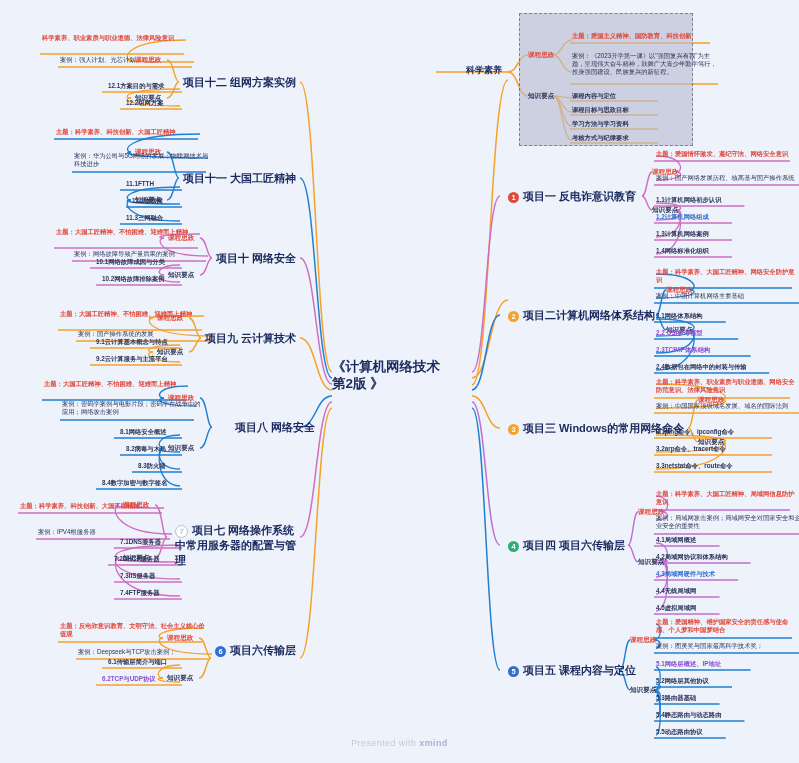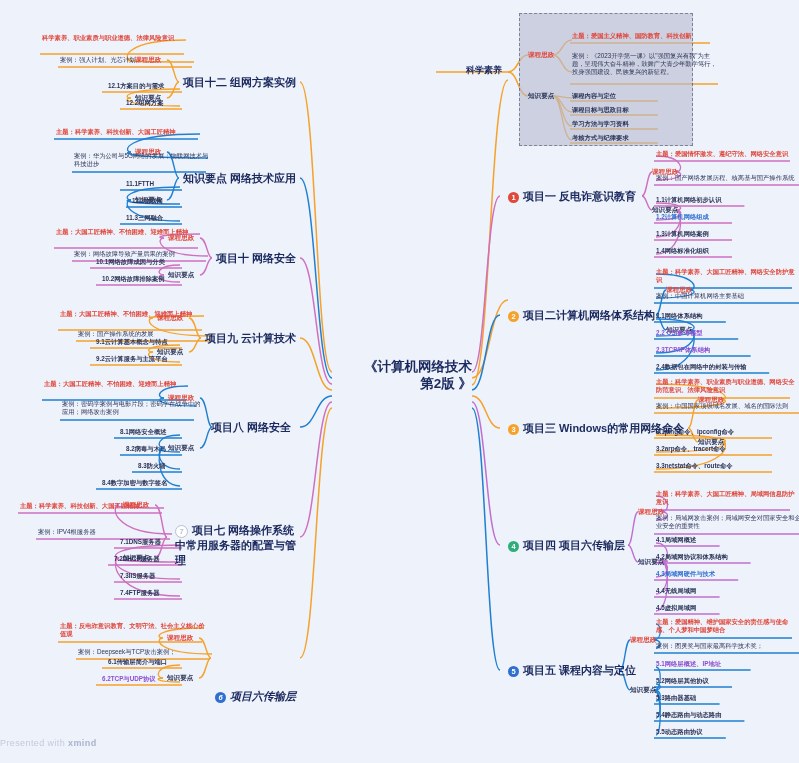--- a/index.html
+++ b/index.html
@@ -10,21 +10,21 @@
     position:relative;overflow:hidden;
   }
   #canvas{position:absolute;left:0;top:0;width:799px;height:763px;}
   svg.links{position:absolute;left:0;top:0;width:799px;height:763px;pointer-events:none;}
 
   .node{position:absolute;box-sizing:border-box;}
   .lbl{display:inline-block;white-space:nowrap;line-height:1.25;}
 
   
   .central{
-    left:332px;top:359px;width:140px;text-align:right;
+    left:332px;top:359px;width:140px;text-align:left;
     font-size:13.5px;font-weight:bold;color:#1b2a5e;line-height:1.35;
   }
 
   
   .proj{font-size:11px;font-weight:bold;color:#1b2a5e;white-space:nowrap;}
   .proj.wrap{white-space:normal;line-height:1.35;}
   .marker{
     display:inline-block;width:11px;height:11px;border-radius:50%;
     color:#fff;font-size:7.5px;font-weight:bold;text-align:center;
     line-height:11px;vertical-align:middle;margin-right:4px;
@@ -46,21 +46,21 @@
 
   .intro-box{
     position:absolute;left:519px;top:13px;width:172px;height:131px;
     background:#b9bcd0;opacity:.62;border:1.4px dashed #3a3f55;
   }
   .intro-title{
     position:absolute;left:466px;top:64px;font-size:9px;
     font-weight:bold;color:#1b2a5e;white-space:nowrap;
   }
   .footer{
-    position:absolute;left:0;top:738px;width:799px;
+    position:absolute;left:0;top:738px;width:799px;text-align:center;
     font-size:9px;color:#c3cadd;letter-spacing:.4px;
   }
   .footer b{color:#aab3cc;}
 </style>
 </head>
 <body>
 
 <div id="canvas">
 
   <svg class="links" viewBox="0 0 799 763">
@@ -319,21 +319,21 @@
     </div>
 
   <div id="left-layer">
       <div class="node proj" style="top: 75px; right: 503px; left: auto;"><span>项目十二 组网方案实例</span></div>
       <div class="node sub red" style="left: 134.938px; top: 56px;"><span class="lbl">课程思政</span></div>
       <div class="node sub dark" style="left: 134.938px; top: 94px;"><span class="lbl">知识要点</span></div>
       <div class="node leaf theme" style="left: 42px; top: 34px; width: 150px;"><span class="lbl" style="white-space: normal;">科学素养、职业素质与职业道德、法律风险意识</span></div>
       <div class="node leaf case" style="left: 60px; top: 56px; width: 140px;"><span class="lbl" style="white-space: normal;">案例：强人计划、光芯计划</span></div>
       <div class="node leaf plain" style="left: 108px; top: 82px;"><span class="lbl">12.1方案目的与需求</span></div>
       <div class="node leaf plain" style="left: 126px; top: 99px;"><span class="lbl">12.2组网方案</span></div>
-      <div class="node proj" style="top: 171px; right: 503px; left: auto;"><span>知识要点 网络技术应用</span></div>
+      <div class="node proj" style="top: 171px; right: 503px; left: auto;"><span>项目十一 大国工匠精神</span></div>
       <div class="node sub red" style="left: 134.938px; top: 148px;"><span class="lbl">课程思政</span></div>
       <div class="node sub dark" style="left: 134.938px; top: 196px;"><span class="lbl">知识要点</span></div>
       <div class="node leaf theme" style="left: 56px; top: 128px; width: 150px;"><span class="lbl" style="white-space: normal;">主题：科学素养、科技创新、大国工匠精神</span></div>
       <div class="node leaf case" style="left: 74px; top: 152px; width: 140px;"><span class="lbl" style="white-space: normal;">案例：华为公司与5G网络的发展；物联网技术与科技进步</span></div>
       <div class="node leaf plain" style="left: 126px; top: 180px;"><span class="lbl">11.1FTTH</span></div>
       <div class="node leaf plain" style="left: 132px; top: 197px;"><span class="lbl">11.2物联网</span></div>
       <div class="node leaf plain" style="left: 126px; top: 214px;"><span class="lbl">11.3三网融合</span></div>
       <div class="node proj" style="top: 251px; right: 503px; left: auto;"><span>项目十 网络安全</span></div>
       <div class="node sub red" style="left: 167.938px; top: 234px;"><span class="lbl">课程思政</span></div>
       <div class="node sub dark" style="left: 167.938px; top: 271px;"><span class="lbl">知识要点</span></div>
@@ -341,39 +341,39 @@
       <div class="node leaf case" style="left: 74px; top: 250px; width: 140px;"><span class="lbl" style="white-space: normal;">案例：网络故障导致产量后果的案例</span></div>
       <div class="node leaf plain" style="left: 96px; top: 258px;"><span class="lbl">10.1网络故障成因与分类</span></div>
       <div class="node leaf plain" style="left: 102px; top: 275px;"><span class="lbl">10.2网络故障排除案例</span></div>
       <div class="node proj" style="top: 331px; right: 503px; left: auto;"><span>项目九 云计算技术</span></div>
       <div class="node sub red" style="left: 156.938px; top: 314px;"><span class="lbl">课程思政</span></div>
       <div class="node sub dark" style="left: 156.938px; top: 348px;"><span class="lbl">知识要点</span></div>
       <div class="node leaf theme" style="left: 60px; top: 310px; width: 150px;"><span class="lbl" style="white-space: normal;">主题：大国工匠精神、不怕困难、迎难而上精神</span></div>
       <div class="node leaf case" style="left: 78px; top: 330px; width: 140px;"><span class="lbl" style="white-space: normal;">案例：国产操作系统的发展</span></div>
       <div class="node leaf plain" style="left: 96px; top: 338px;"><span class="lbl">9.1云计算基本概念与特点</span></div>
       <div class="node leaf plain" style="left: 96px; top: 355px;"><span class="lbl">9.2云计算服务与主流平台</span></div>
-      <div class="node proj" style="top: 420px; right: 508px; left: auto;"><span>项目八 网络安全</span></div>
+      <div class="node proj" style="top: 420px; right: 484px; left: auto;"><span>项目八 网络安全</span></div>
       <div class="node sub red" style="left: 167.938px; top: 394px;"><span class="lbl">课程思政</span></div>
       <div class="node sub dark" style="left: 167.938px; top: 444px;"><span class="lbl">知识要点</span></div>
       <div class="node leaf theme" style="left: 44px; top: 380px; width: 150px;"><span class="lbl" style="white-space: normal;">主题：大国工匠精神、不怕困难、迎难而上精神</span></div>
       <div class="node leaf case" style="left: 62px; top: 400px; width: 140px;"><span class="lbl" style="white-space: normal;">案例：密码学案例与电影片段；密码学在战争中的应用；网络攻击案例</span></div>
       <div class="node leaf plain" style="left: 120px; top: 428px;"><span class="lbl">8.1网络安全概述</span></div>
       <div class="node leaf plain" style="left: 126px; top: 445px;"><span class="lbl">8.2病毒与木马</span></div>
       <div class="node leaf plain" style="left: 138px; top: 462px;"><span class="lbl">8.3防火墙</span></div>
       <div class="node leaf plain" style="left: 102px; top: 479px;"><span class="lbl">8.4数字加密与数字签名</span></div>
       <div class="node proj wrap" style="top: 523px; left: 175px; width: 125px;"><span class="marker hollow">7</span><span>项目七 网络操作系统中常用服务器的配置与管理</span></div>
       <div class="node sub red" style="left: 123px; top: 501px;"><span class="lbl">课程思政</span></div>
       <div class="node sub dark" style="left: 123px; top: 554px;"><span class="lbl">知识要点</span></div>
       <div class="node leaf theme" style="left: 20px; top: 502px; width: 150px;"><span class="lbl" style="white-space: normal;">主题：科学素养、科技创新、大国工匠精神</span></div>
       <div class="node leaf case" style="left: 38px; top: 528px; width: 140px;"><span class="lbl" style="white-space: normal;">案例：IPV4根服务器</span></div>
       <div class="node leaf plain" style="left: 120px; top: 538px;"><span class="lbl">7.1DNS服务器</span></div>
       <div class="node leaf plain" style="left: 114px; top: 555px;"><span class="lbl">7.2DHCP服务器</span></div>
       <div class="node leaf plain" style="left: 120px; top: 572px;"><span class="lbl">7.3IIS服务器</span></div>
       <div class="node leaf plain" style="left: 120px; top: 589px;"><span class="lbl">7.4FTP服务器</span></div>
-      <div class="node proj" style="top: 689px; right: 503px; left: auto; font-style: italic;"><span class="marker" style="background: rgb(47, 111, 208);">6</span><span>项目六传输层</span></div>
+      <div class="node proj" style="top: 643px; right: 503px; left: auto;"><span class="marker" style="background: rgb(47, 111, 208);">6</span><span>项目六传输层</span></div>
       <div class="node sub red" style="left: 167px; top: 634px;"><span class="lbl">课程思政</span></div>
       <div class="node sub dark" style="left: 167px; top: 674px;"><span class="lbl">知识要点</span></div>
       <div class="node leaf theme" style="left: 60px; top: 622px; width: 150px;"><span class="lbl" style="white-space: normal;">主题：反电诈意识教育、文明守法、社会主义核心价值观</span></div>
       <div class="node leaf case" style="left: 78px; top: 648px; width: 140px;"><span class="lbl" style="white-space: normal;">案例：Deepseek与TCP攻击案例；</span></div>
       <div class="node leaf plain" style="left: 108px; top: 658px;"><span class="lbl">6.1传输层简介与端口</span></div>
       <div class="node leaf plain purple" style="left: 102px; top: 675px;"><span class="lbl">6.2TCP与UDP协议</span></div>
     </div>
 
   <div class="footer">
     <span>Presented with </span><b>xmind</b>

